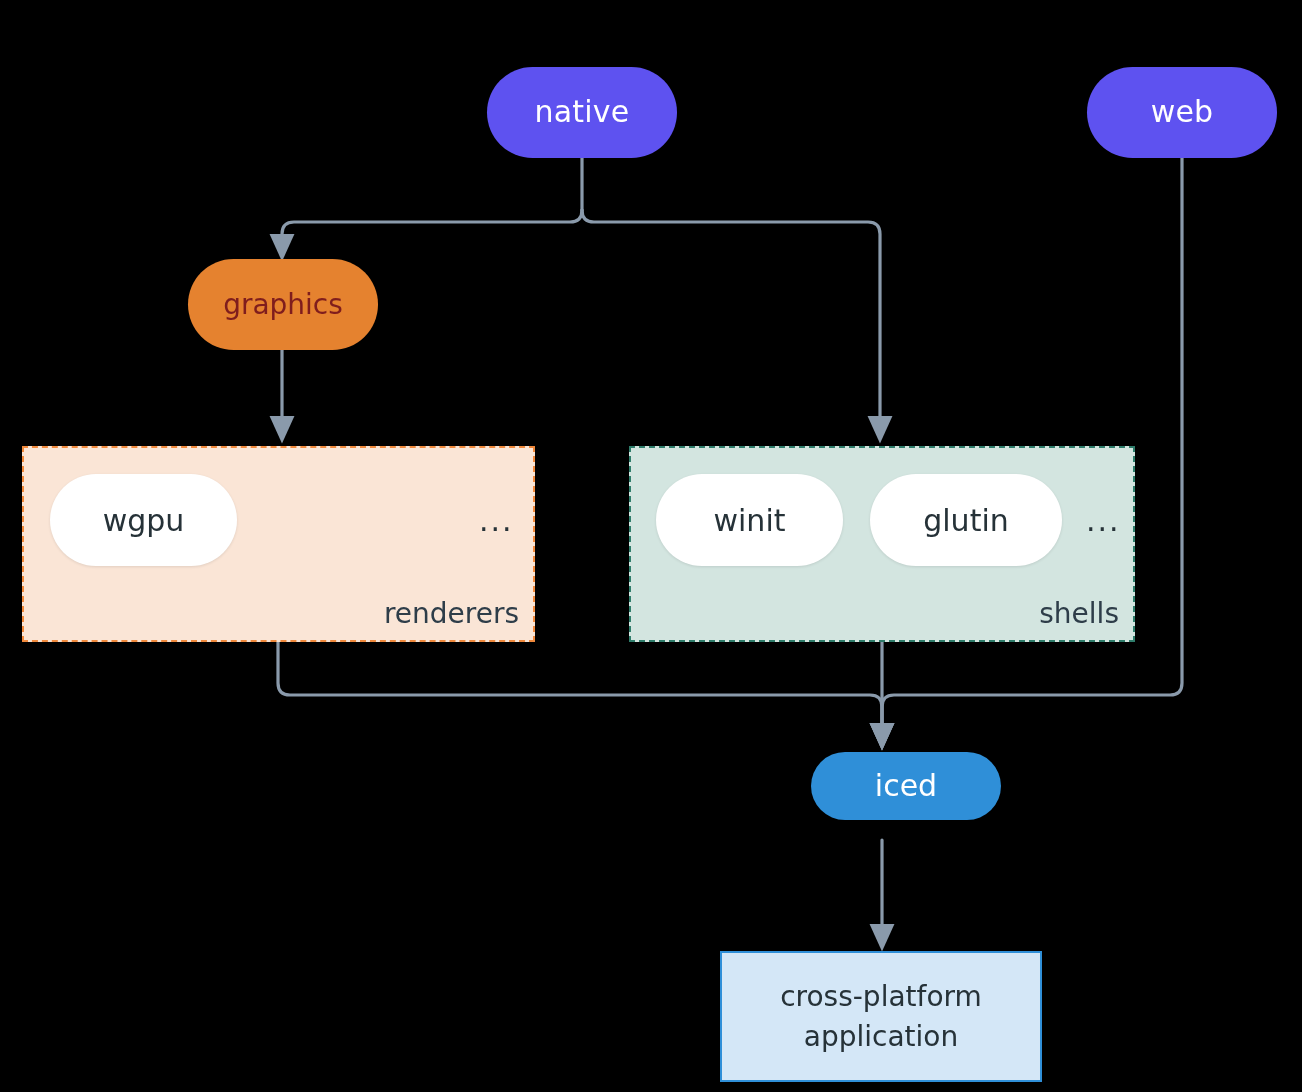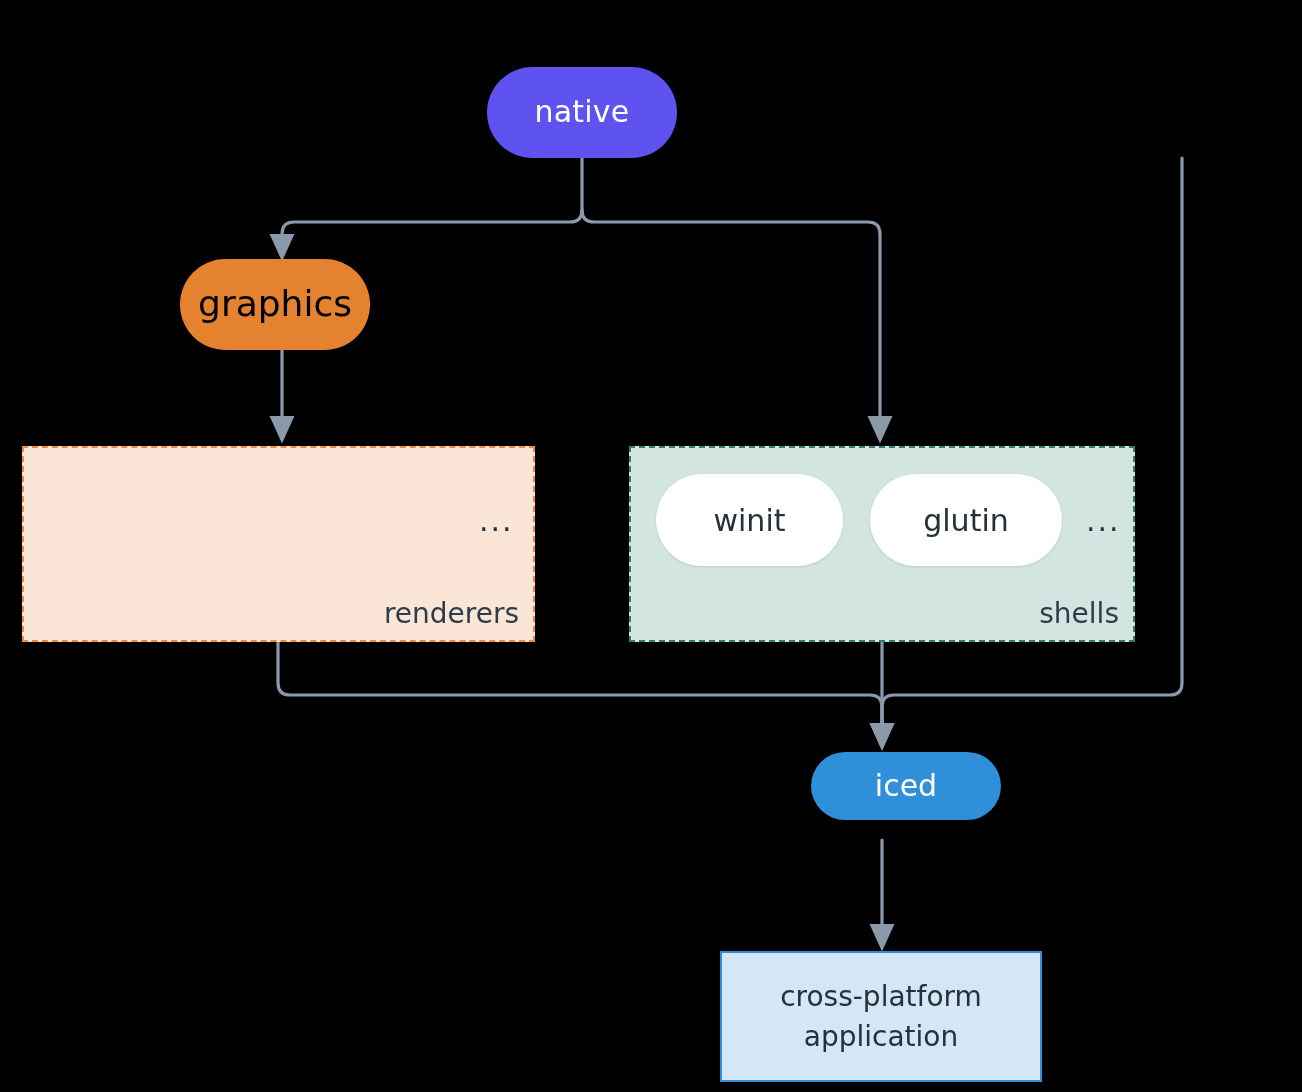--- a/index.html
+++ b/index.html
@@ -45,25 +45,25 @@
   }
   .node-native {
     left: 487px;  top: 27px;   width: 190px; height: 91px;
     background: #5e52f0;
   }
   .node-web {
     left: 1087px; top: 27px;   width: 190px; height: 91px;
     background: #5e52f0;
   }
   .node-graphics {
-    left: 180px;  top: 219px;  width: 190px; height: 91px;
+    left: 188px;  top: 219px;  width: 190px; height: 91px;
     background: #e5822f;
     border-radius: 46px;
-    color: #000000;
-    font-size: 36px;
+    color: #7f1d1d;
+    font-size: 28px;
   }
   .node-iced {
     left: 811px;  top: 712px;  width: 190px; height: 68px;
     background: #2f8fd8;
     border-radius: 44px;
     color: #ffffff;
     font-size: 30px;
   }
   
   .cluster {
@@ -153,27 +153,33 @@
       <path d="M1182,118 L1182,643 Q1182,655 1170,655 L894,655 Q882,655 882,667 L882,697" marker-end="url(#arrowhead)"></path>
 
       <path d="M882,800 L882,898" marker-end="url(#arrowhead)"></path>
     </g>
   </svg>
 
   <div class="node pill-top node-native">
     <span>native</span>
   </div>
 
+  <div class="node pill-top node-web">
+    <span>web</span>
+  </div>
 
   <div class="node node-graphics">
     <span>graphics</span>
   </div>
 
   <div class="cluster cluster-renderers">
     <span class="cluster-label">renderers</span>
+  </div>
+  <div class="inner-pill pill-wgpu">
+    <span>wgpu</span>
   </div>
   <span class="ellipsis ellipsis-renderers">...</span>
 
   <div class="cluster cluster-shells">
     <span class="cluster-label">shells</span>
   </div>
   <div class="inner-pill pill-glutin">
     <span>glutin</span>
   </div>
   <div class="inner-pill pill-winit">

